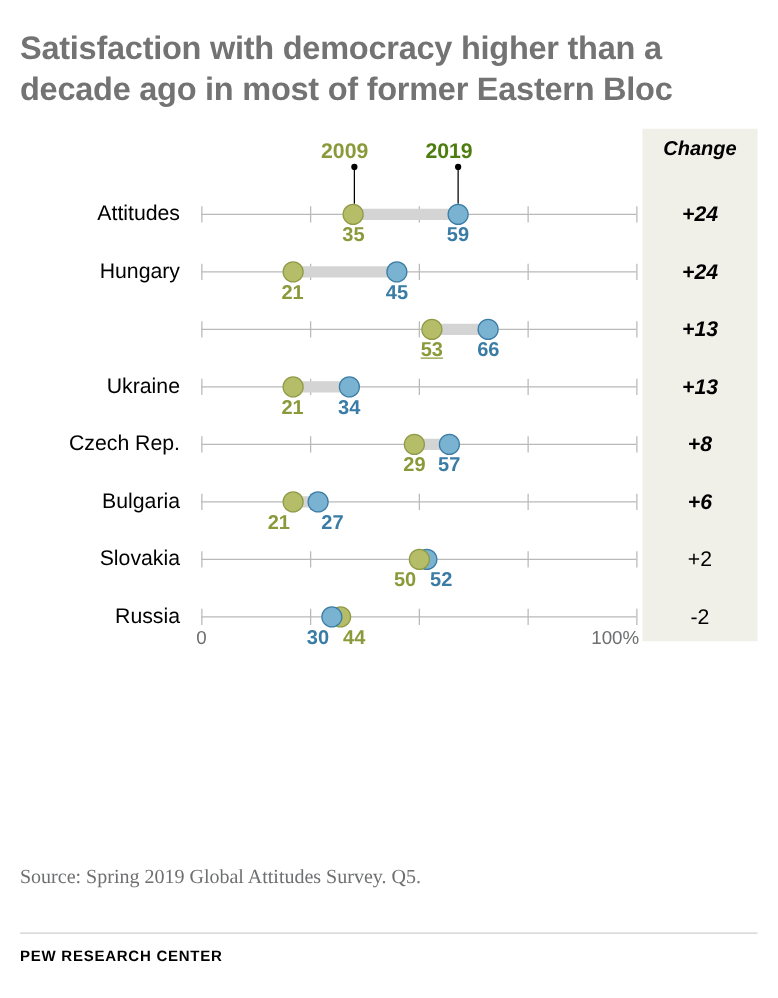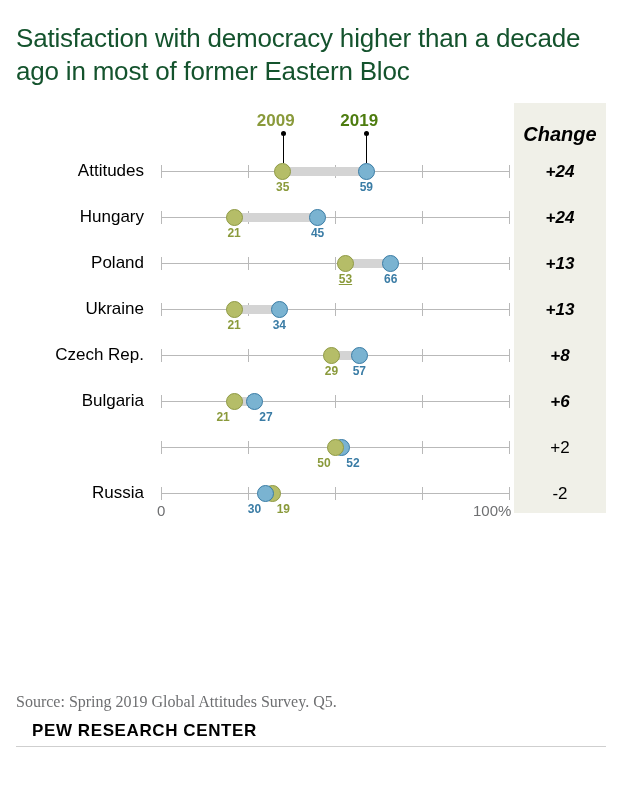--- a/index.html
+++ b/index.html
@@ -16,23 +16,23 @@
   }
   .page {
     position: relative;
     width: 622px;
     height: 798px;
     box-sizing: border-box;
     padding: 0 16px;
   }
   .title {
     font-size: 26px;
-    font-weight: normal;
+    font-weight: bold;
     line-height: 1.28;
-    color: #14532d;
+    color: #737373;
     margin: 22px 0 0 0;
     letter-spacing: -0.2px;
   }
   .subtitle {
     font-family: "Liberation Serif", serif;
     font-style: italic;
     font-size: 19px;
     line-height: 1.33;
     color: #6e6f71;
     margin: 14px 0 0 0;
@@ -49,25 +49,24 @@
     width: 92px;
     height: 410px;
     background: #f0f0e8;
   }
   .change-header {
     position: absolute;
     right: 0;
     top: 8px;
     width: 92px;
     text-align: center;
-    font-size: 20px;
+    font-size: 16px;
     font-weight: bold;
     font-style: italic;
     color: #000000;
-    margin-top: 12px;
   }
   .plot {
     position: absolute;
     left: 0;
     top: 0;
     width: 530px;
     height: 420px;
   }
   .legend-2009, .legend-2019 {
     position: absolute;
@@ -136,21 +135,21 @@
     background: #b5bd68;
     border: 1.5px solid #8f9a45;
   }
   .dot-2019 {
     background: #7ab3d1;
     border: 1.5px solid #3a7ca5;
   }
   .val {
     position: absolute;
     top: 31px;
-    font-size: 12px;
+    font-size: 16px;
     font-weight: bold;
     white-space: nowrap;
   }
   .val-2009 { color: #8a9a3b; }
   .val-2019 { color: #3a7ca5; }
   .change-val {
     position: absolute;
     right: 0;
     width: 92px;
     text-align: center;
@@ -180,26 +179,25 @@
     position: absolute;
     left: 16px;
     top: 724px;
     width: 590px;
     height: 1px;
     background: #cfcfcf;
   }
   .brand {
     position: absolute;
     left: 16px;
-    top: 699px;
-    font-size: 17px;
+    top: 736px;
+    font-size: 12px;
     font-weight: bold;
     letter-spacing: 0.6px;
     color: #000000;
-    margin-left: 16px;
   }
 </style>
 </head>
 <body>
 
 <div class="page">
 
   <div class="title">Satisfaction with democracy higher than a decade ago in most of former Eastern Bloc</div>
 
   <div class="chart-area">
@@ -239,21 +237,20 @@
             <div class="tick" style="left: 319px;"></div>
             <div class="tick" style="left: 406px;"></div>
             <div class="tick" style="left: 493px;"></div>
             <div class="connector" style="left: 218.08px; width: 83.52px;"></div>
             <div class="dot dot-2019" style="left: 293.1px;"></div>
             <div class="dot dot-2009" style="left: 209.58px;"></div>
             <div class="val val-2009" style="left: 218.08px; transform: translateX(-50%);">21</div>
             <div class="val val-2019" style="left: 301.6px; transform: translateX(-50%);">45</div>
           </div>
           <div class="row" style="top: 138px;">
-            <div class="row-label">Poland</div>
             <div class="axis-line"></div>
             <div class="tick" style="left: 145px;"></div>
             <div class="tick" style="left: 232px;"></div>
             <div class="tick" style="left: 319px;"></div>
             <div class="tick" style="left: 406px;"></div>
             <div class="tick" style="left: 493px;"></div>
             <div class="connector" style="left: 329.44px; width: 45.24px;"></div>
             <div class="dot dot-2019" style="left: 366.18px;"></div>
             <div class="dot dot-2009" style="left: 320.94px;"></div>
             <div class="val val-2009" style="left: 329.44px; transform: translateX(-50%); text-decoration: underline;">53</div>
@@ -295,20 +292,21 @@
             <div class="tick" style="left: 319px;"></div>
             <div class="tick" style="left: 406px;"></div>
             <div class="tick" style="left: 493px;"></div>
             <div class="connector" style="left: 218.08px; width: 20.88px;"></div>
             <div class="dot dot-2019" style="left: 230.46px;"></div>
             <div class="dot dot-2009" style="left: 209.58px;"></div>
             <div class="val val-2009" style="left: 207.08px; transform: translateX(-50%);">21</div>
             <div class="val val-2019" style="left: 249.96px; transform: translateX(-50%);">27</div>
           </div>
           <div class="row" style="top: 322px;">
+            <div class="row-label">Slovakia</div>
             <div class="axis-line"></div>
             <div class="tick" style="left: 145px;"></div>
             <div class="tick" style="left: 232px;"></div>
             <div class="tick" style="left: 319px;"></div>
             <div class="tick" style="left: 406px;"></div>
             <div class="tick" style="left: 493px;"></div>
             <div class="connector" style="left: 319px; width: 6.96px;"></div>
             <div class="dot dot-2019" style="left: 317.46px;"></div>
             <div class="dot dot-2009" style="left: 310.5px;"></div>
             <div class="val val-2009" style="left: 308px; transform: translateX(-50%);">50</div>
@@ -318,21 +316,21 @@
             <div class="row-label">Russia</div>
             <div class="axis-line"></div>
             <div class="tick" style="left: 145px;"></div>
             <div class="tick" style="left: 232px;"></div>
             <div class="tick" style="left: 319px;"></div>
             <div class="tick" style="left: 406px;"></div>
             <div class="tick" style="left: 493px;"></div>
             <div class="connector" style="left: 249.4px; width: 6.96px;"></div>
             <div class="dot dot-2009" style="left: 247.86px;"></div>
             <div class="dot dot-2019" style="left: 240.9px;"></div>
-            <div class="val val-2009" style="left: 267.36px; transform: translateX(-50%);">19</div>
+            <div class="val val-2009" style="left: 267.36px; transform: translateX(-50%);">44</div>
             <div class="val val-2019" style="left: 238.4px; transform: translateX(-50%);">30</div>
           </div>
         </div>
 
       <div class="axis-end" id="axis-min" style="left: 141px; top: 399px;">0</div>
       <div class="axis-end" id="axis-max" style="left: 457px; top: 399px;">100%</div>
     </div>
   <div class="change-val sig" style="top: 59px;">+24</div>
       <div class="change-val sig" style="top: 105px;">+24</div>
       <div class="change-val sig" style="top: 151px;">+13</div>

